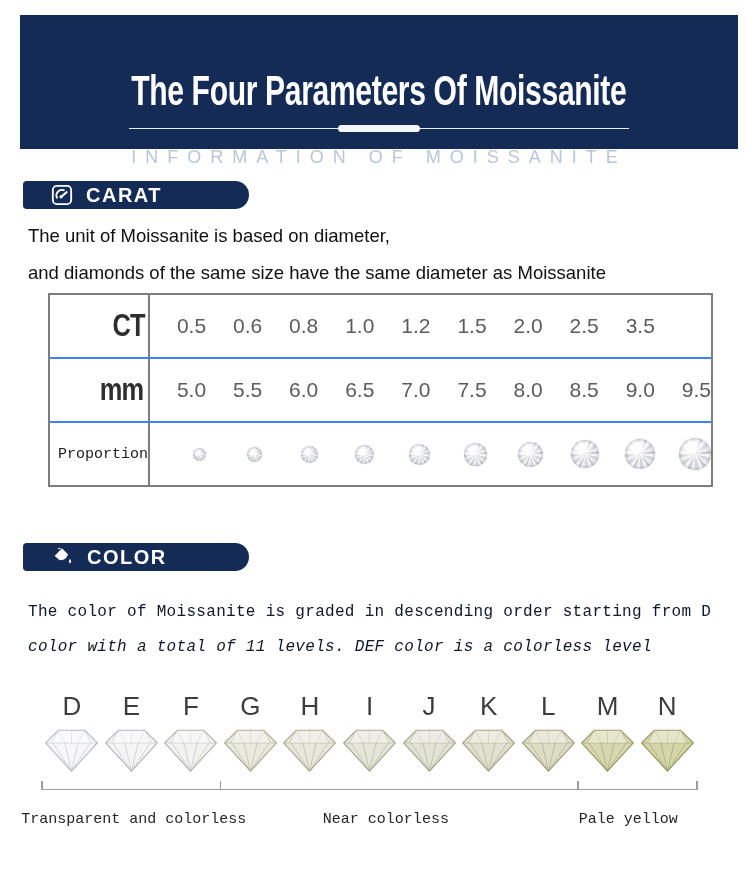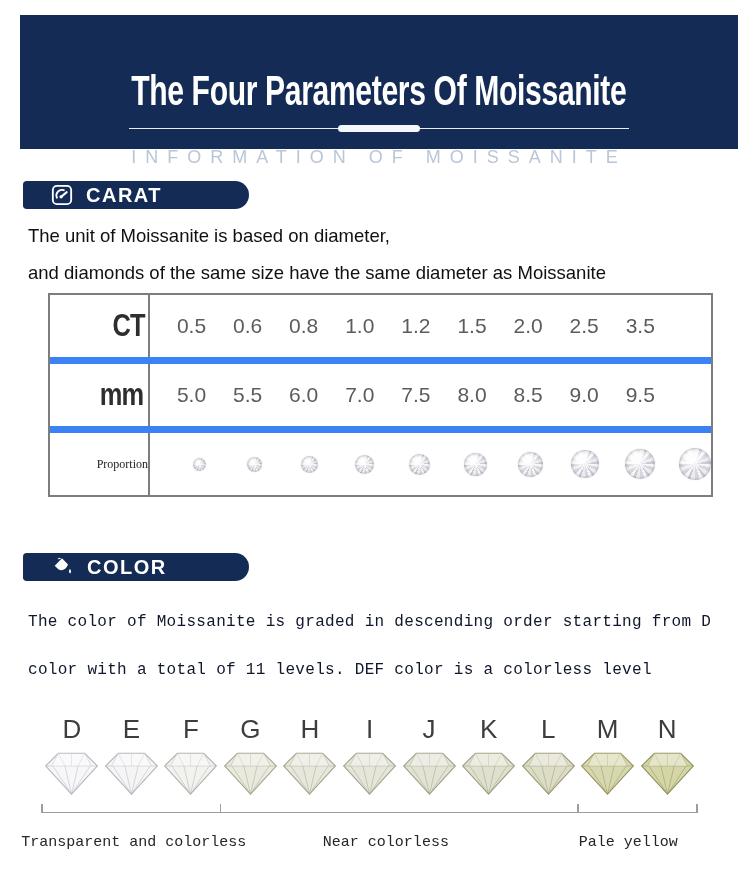--- a/index.html
+++ b/index.html
@@ -19,36 +19,36 @@
   .badge svg{display:block;}
   .badge-label{color:#ffffff;font-size:20px;font-weight:700;letter-spacing:1.5px;}
 
   
   .badge.carat{margin-top:32px;}
   .para{margin:16px 0 0 28px;font-size:18.5px;color:#101010;}
   .para + .para{margin-top:15px;}
 
   .size-table{margin:9px 0 0 48px;width:665px;border:2px solid #7d7d7d;box-sizing:border-box;}
   .trow{display:grid;grid-template-columns:100px repeat(10,1fr);height:62px;}
-  .trow + .trow{border-top:7px solid #3b82f6;}
+  .trow + .trow{border-top:2px solid #3b82f6;}
   .tcell{display:flex;align-items:center;justify-content:flex-end;}
   .th{border-right:2px solid #7d7d7d;}
   .th-big{font-size:31px;font-weight:700;color:#2e2e2e;transform:scaleX(0.82);letter-spacing:-1px;}
-  .th-mono{font-family:Liberation Serif, serif;font-size:12px;color:#1c1c1c;}
+  .th-mono{font-family:Liberation Mono, monospace;font-size:15px;color:#1c1c1c;}
   .tval{font-size:21px;color:#5c5c5c;}
   .gem{border-radius:50%;
     background:
       radial-gradient(circle at 38% 30%, rgba(255,255,255,.95) 0 16%, rgba(255,255,255,0) 46%),
       repeating-conic-gradient(#ededf0 0deg 17deg,#c9cad3 17deg 29deg,#f7f7f9 29deg 43deg,#d6d7de 43deg 60deg);
     box-shadow:inset 0 0 3px rgba(90,95,110,.6), 0 0 1px rgba(120,120,130,.45);}
 
   
   .badge.color{margin-top:56px;}
   .mono-para{margin:31px 0 0 28px;font-family:"Liberation Mono",monospace;font-size:16px;letter-spacing:0.3px;color:#0f172a;line-height:20px;white-space:nowrap;}
-  .mono-para.l2{margin-top:28px;}
+  .mono-para.l2{margin-top:15px;font-style:italic;}
 
   .grades{margin:34px 0 0 42px;width:655px;display:flex;}
   .grade{flex:1;text-align:center;}
   .grade-letter{font-size:26px;color:#3d3d3d;height:30px;line-height:30px;}
   .grade svg{margin-top:7px;}
 
   .bracket{margin:3px 0 0 42px;width:655px;height:9px;position:relative;}
   .bracket .bline{position:absolute;left:0;right:0;bottom:0;height:1.5px;background:#9d9d9d;}
   .bracket .tick{position:absolute;bottom:0;width:1.5px;height:9px;background:#9d9d9d;}
 
@@ -124,20 +124,23 @@
   <div class="tcell">
         <span class="tval">5.0</span>
       </div>
       <div class="tcell">
         <span class="tval">5.5</span>
       </div>
       <div class="tcell">
         <span class="tval">6.0</span>
       </div>
       <div class="tcell">
+        <span class="tval">6.5</span>
+      </div>
+      <div class="tcell">
         <span class="tval">7.0</span>
       </div>
       <div class="tcell">
         <span class="tval">7.5</span>
       </div>
       <div class="tcell">
         <span class="tval">8.0</span>
       </div>
       <div class="tcell">
         <span class="tval">8.5</span>

